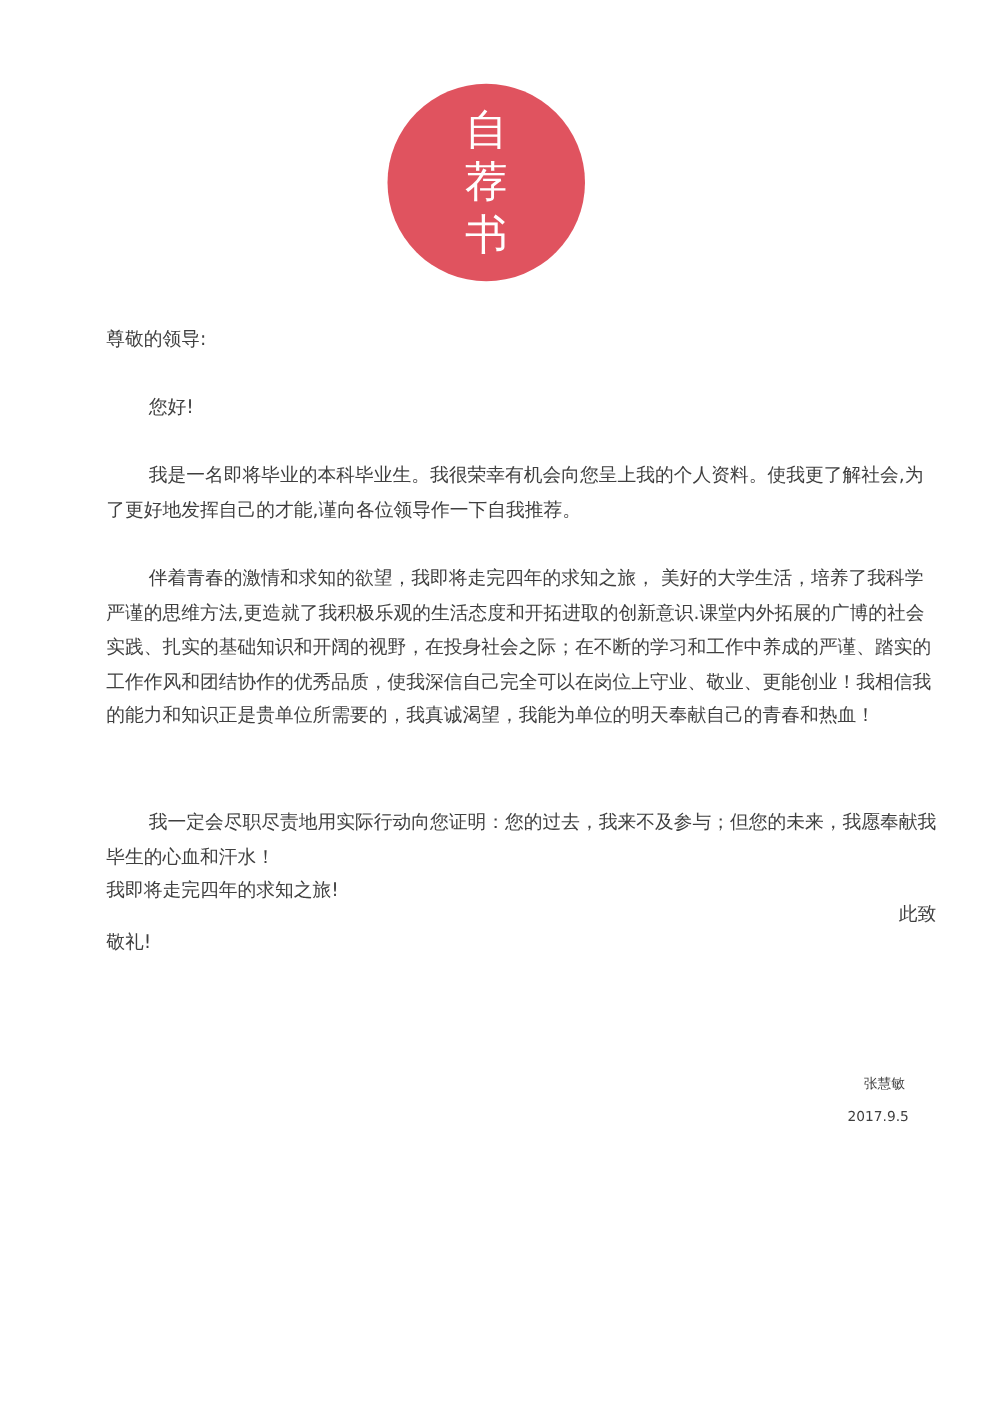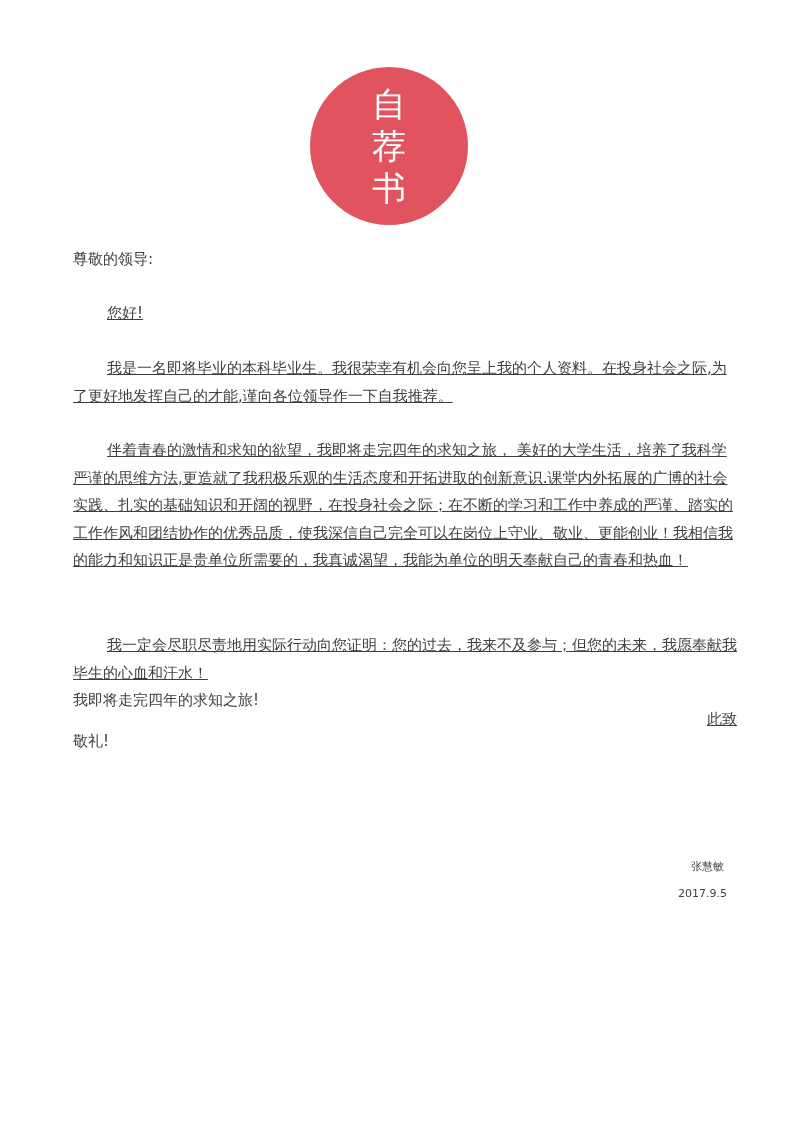--- a/index.html
+++ b/index.html
@@ -2,36 +2,36 @@
 <html><head>
 <meta charset="utf-8">
 <style>
   html, body { margin:0; padding:0; background:#fff; }
   body { width:800px; height:1132px; position:relative; overflow:hidden;
          font-family: "DejaVu Sans", "Liberation Sans", sans-serif; color:#3f3f3f; }
   .circle { position:absolute; left:310px; top:67px; width:158px; height:158px;
             border-radius:50%; background:#e0535f; color:#fff;
             display:flex; flex-direction:column; align-items:center; justify-content:center; }
   .circle span { display:block; font-size:34px; line-height:42px; font-weight:300; }
-  .p { position:absolute; left:73px; width:664px; font-size:15px; line-height:27.5px; margin:0; }
-  .indent { text-indent:34px;text-decoration:underline; }
+  .p { position:absolute; left:73px; width:664px; font-size:15px; line-height:27.5px; margin:12px; }
+  .indent { text-indent:34px; }
   .right { position:absolute; right:73px; text-align:right; font-size:11px; line-height:28px; }
 </style>
 </head>
 <body>
 
 <div class="circle">
   <span>自</span>
   <span>荐</span>
   <span>书</span>
 </div>
 
 <p class="p" style="top:246px;">尊敬的领导:</p>
 <p class="p indent" style="top:300px;">您好!</p>
-<p class="p indent" style="top:355px;">我是一名即将毕业的本科毕业生。我很荣幸有机会向您呈上我的个人资料。在投身社会之际,为了更好地发挥自己的才能,谨向各位领导作一下自我推荐。</p>
+<p class="p indent" style="top:355px;">我是一名即将毕业的本科毕业生。我很荣幸有机会向您呈上我的个人资料。使我更了解社会,为了更好地发挥自己的才能,谨向各位领导作一下自我推荐。</p>
 <p class="p indent" style="top:437px;">伴着青春的激情和求知的欲望，我即将走完四年的求知之旅， 美好的大学生活，培养了我科学严谨的思维方法,更造就了我积极乐观的生活态度和开拓进取的创新意识.课堂内外拓展的广博的社会实践、扎实的基础知识和开阔的视野，在投身社会之际；在不断的学习和工作中养成的严谨、踏实的工作作风和团结协作的优秀品质，使我深信自己完全可以在岗位上守业、敬业、更能创业！我相信我的能力和知识正是贵单位所需要的，我真诚渴望，我能为单位的明天奉献自己的青春和热血！</p>
 <p class="p indent" style="top:632px;">我一定会尽职尽责地用实际行动向您证明：您的过去，我来不及参与；但您的未来，我愿奉献我毕生的心血和汗水！</p>
 <p class="p" style="top:687px;">我即将走完四年的求知之旅!</p>
 <p class="p indent" style="top:706px;text-align:right;">此致</p>
 <p class="p" style="top:728px;">敬礼!</p>
 
 <div class="right" style="top:853px; right:76px;">张慧敏</div>
 <div class="right" style="top:880px;">2017.9.5</div>
 
 </body></html>

